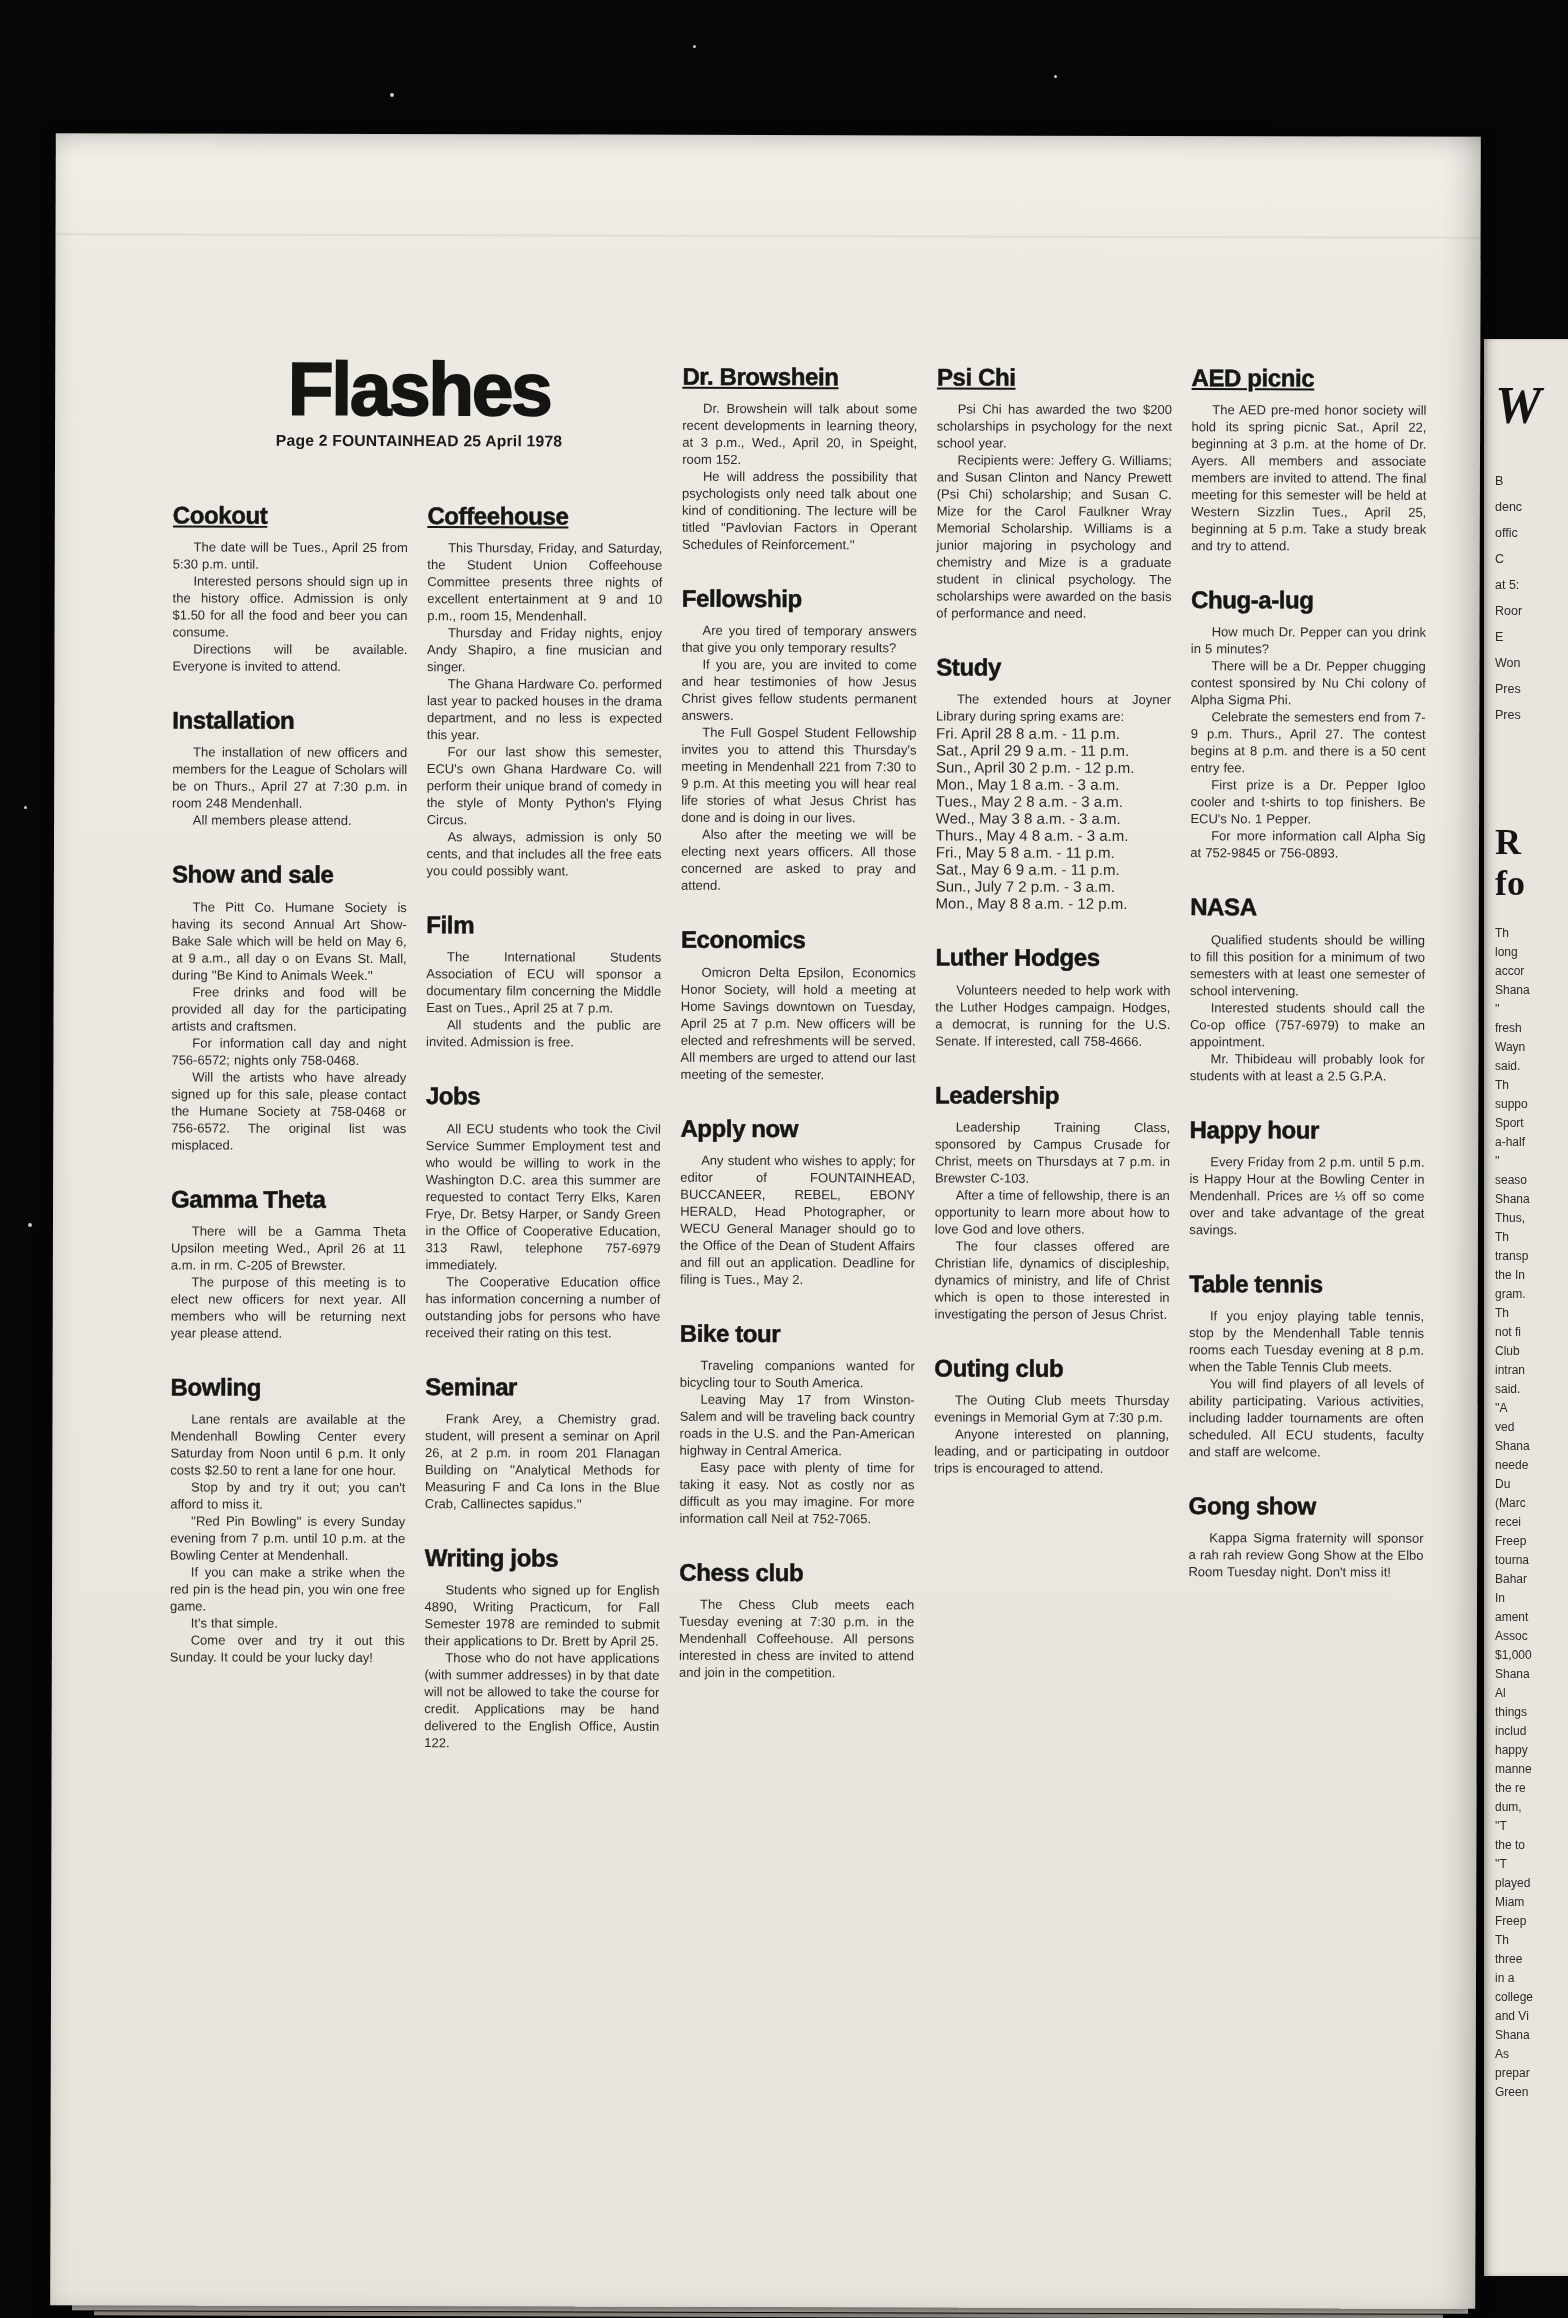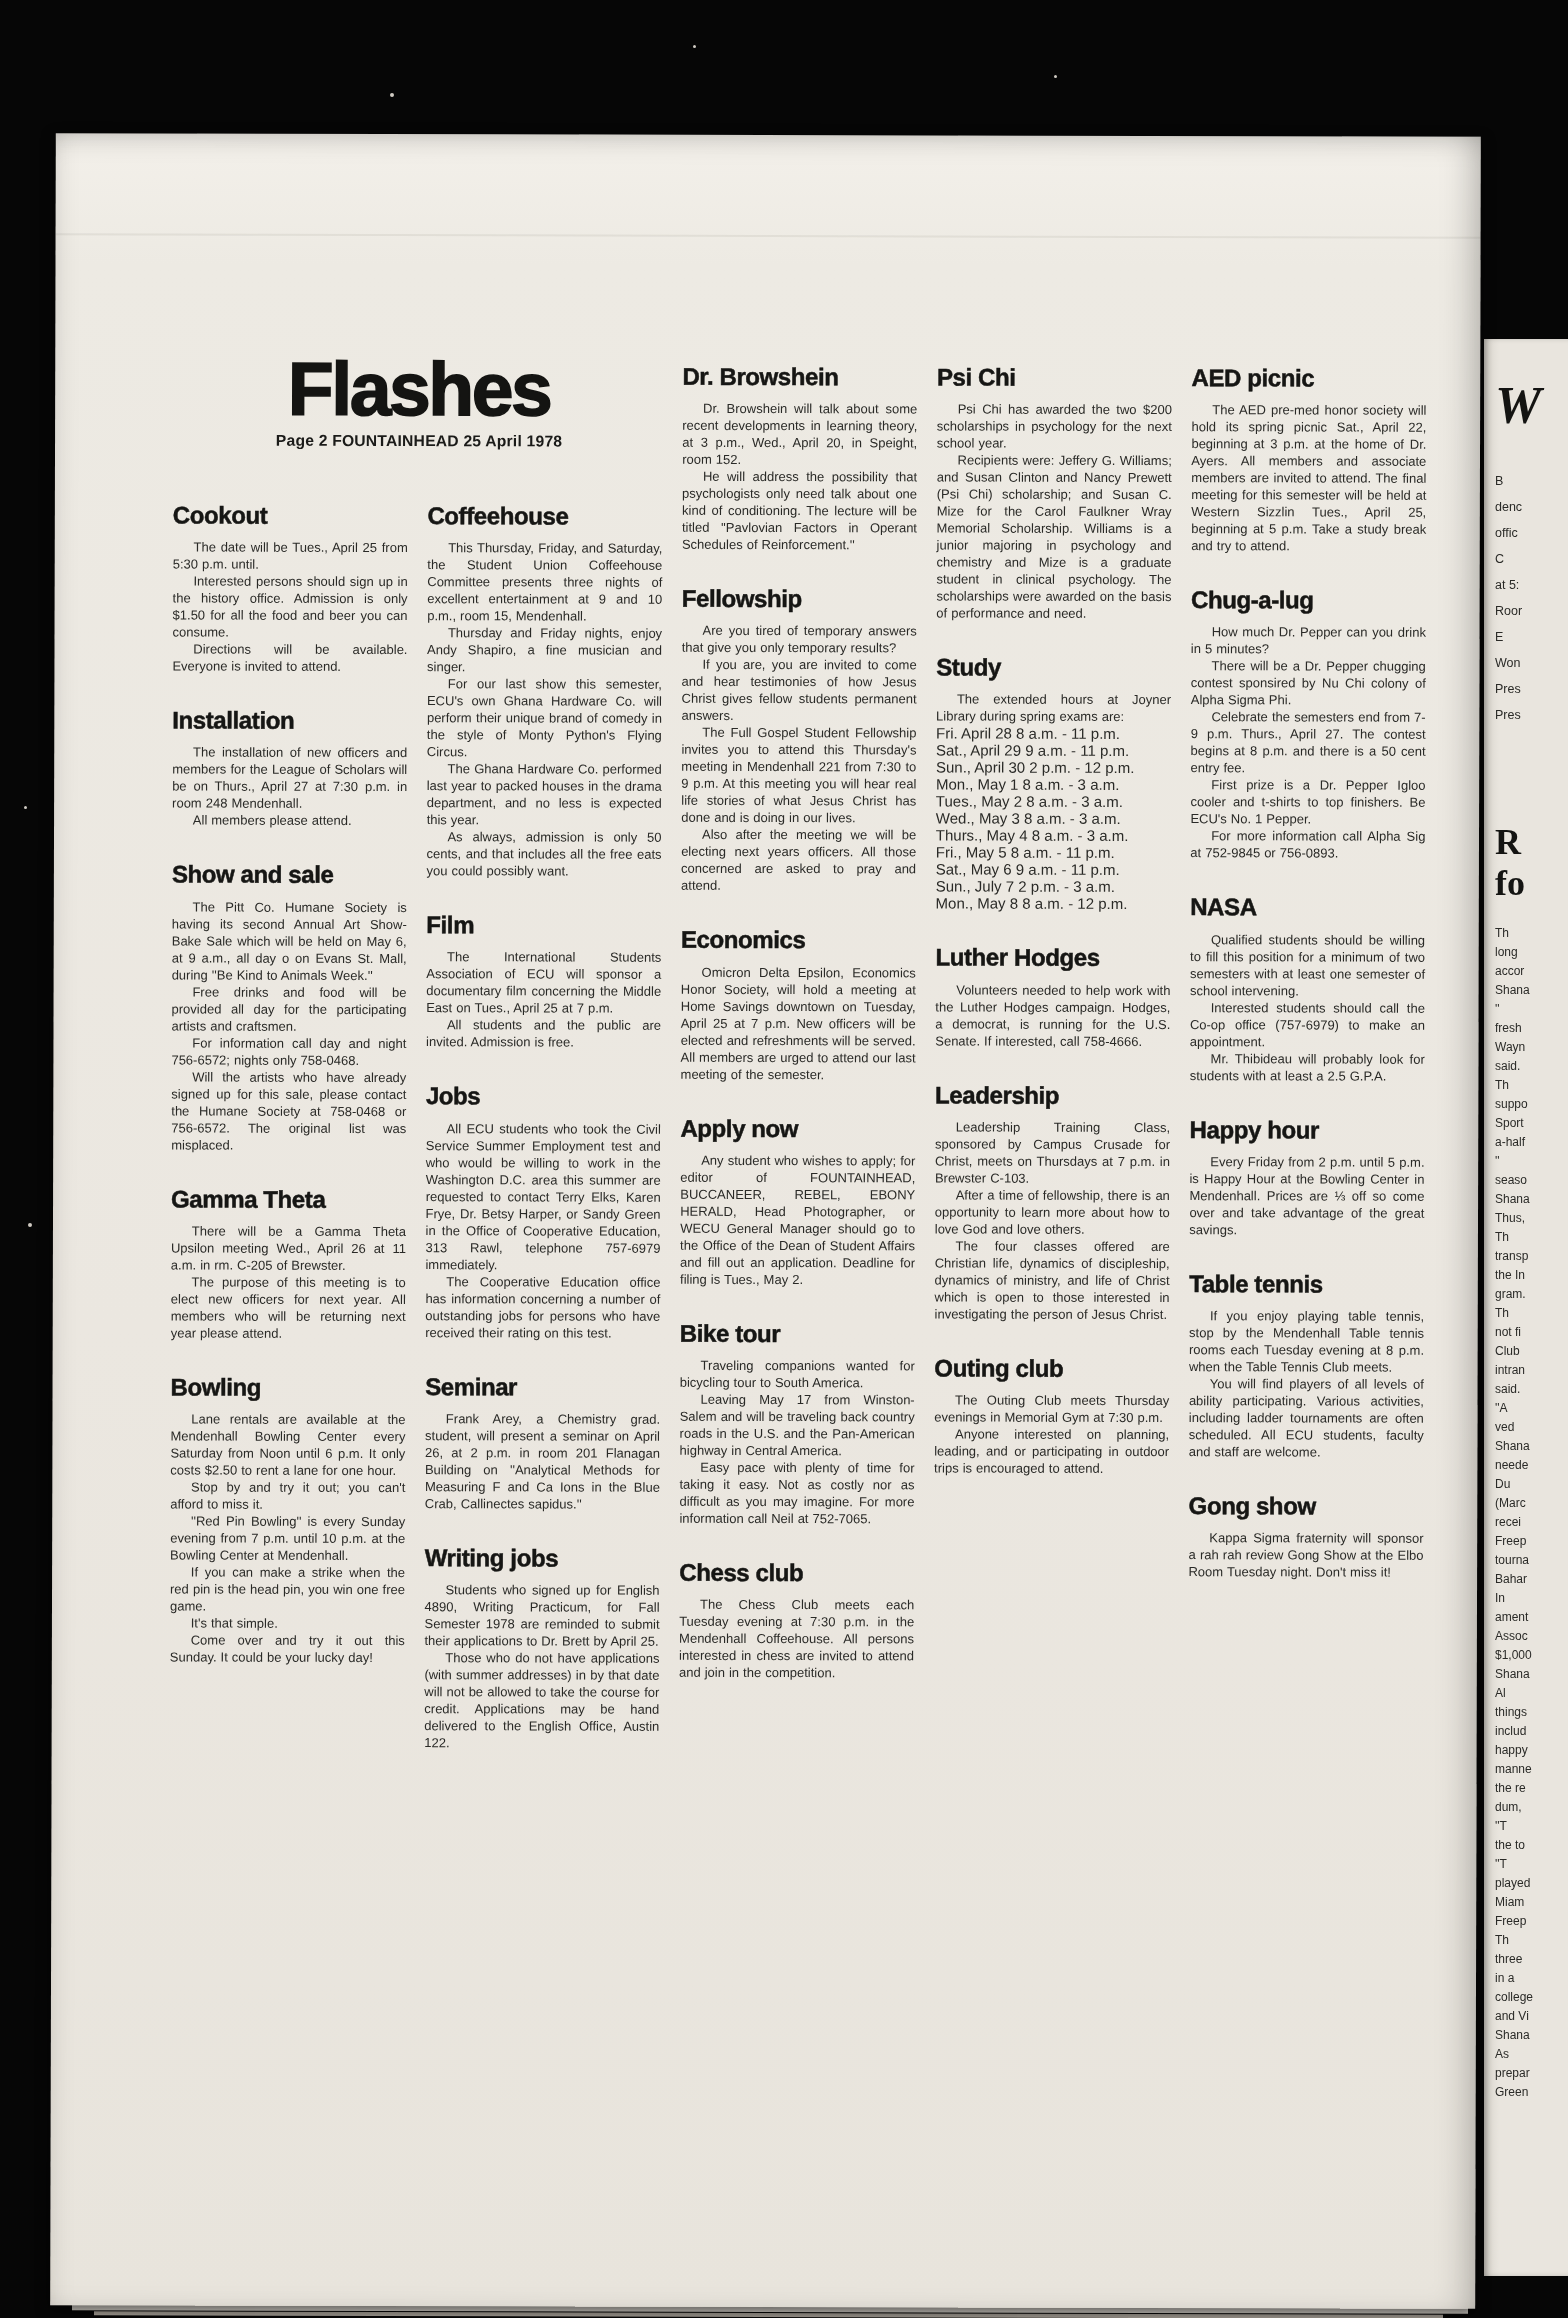--- a/index.html
+++ b/index.html
@@ -35,21 +35,21 @@
   .columns{
     position:absolute;left:118px;top:229px;width:1255px;height:1898px;
     display:flex;gap:19.6px;overflow:hidden;color:#2a2a27;
   }
   .col{width:235px;flex:0 0 235px;}
   .col.below-masthead{padding-top:140px;}
   .article h2{
     font-size:24px;font-weight:bold;color:#161614;margin:33px 0 11px 0;
     letter-spacing:-0.4px;-webkit-text-stroke:0.5px #161614;line-height:1.05;
   }
-  .article:first-child h2{margin-top:0;}
+  .article:first-child h2{margin-top:0;text-decoration:underline;}
   .article p{
     margin:0;font-size:13px;line-height:17px;text-align:justify;
     text-indent:1.6em;word-spacing:0.4px;
   }
   .hours-line{font-size:15px;line-height:17px;white-space:nowrap;}
 
   
   .edge-strip{
     position:absolute;left:1484px;top:339px;width:84px;height:1937px;
     background:linear-gradient(90deg,#d8d4cc 0%,#e9e5de 18%,#e9e5de 100%);
@@ -121,22 +121,22 @@
           <p>If you can make a strike when the red pin is the head pin, you win one free game.</p>
           <p>It's that simple.</p>
           <p>Come over and try it out this Sunday. It could be your lucky day!</p>
         </div>
       </div>
       <div class="col below-masthead">
         <div class="article">
           <h2>Coffeehouse</h2>
           <p>This Thursday, Friday, and Saturday, the Student Union Coffeehouse Committee presents three nights of excellent entertainment at 9 and 10 p.m., room 15, Mendenhall.</p>
           <p>Thursday and Friday nights, enjoy Andy Shapiro, a fine musician and singer.</p>
+          <p>The Ghana Hardware Co. performed last year to packed houses in the drama department, and no less is expected this year.</p>
           <p>For our last show this semester, ECU's own Ghana Hardware Co. will perform their unique brand of comedy in the style of Monty Python's Flying Circus.</p>
-          <p>The Ghana Hardware Co. performed last year to packed houses in the drama department, and no less is expected this year.</p>
           <p>As always, admission is only 50 cents, and that includes all the free eats you could possibly want.</p>
         </div>
         <div class="article">
           <h2>Film</h2>
           <p>The International Students Association of ECU will sponsor a documentary film concerning the Middle East on Tues., April 25 at 7 p.m.</p>
           <p>All students and the public are invited. Admission is free.</p>
         </div>
         <div class="article">
           <h2>Jobs</h2>
           <p>All ECU students who took the Civil Service Summer Employment test and who would be willing to work in the Washington D.C. area this summer are requested to contact Terry Elks, Karen Frye, Dr. Betsy Harper, or Sandy Green in the Office of Cooperative Education, 313 Rawl, telephone 757-6979 immediately.</p>

